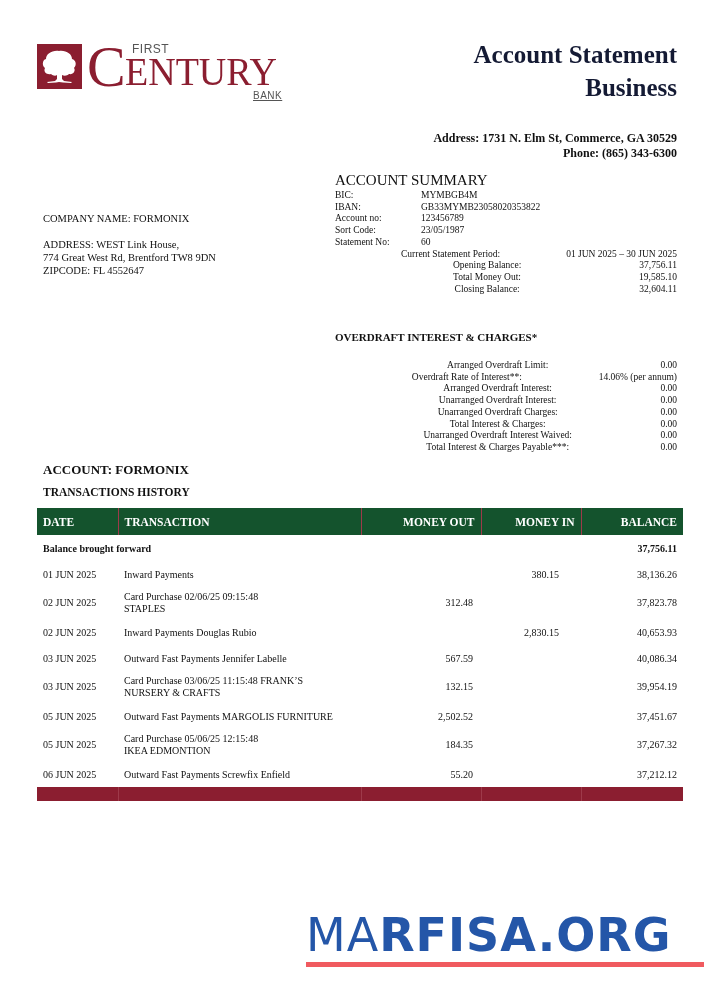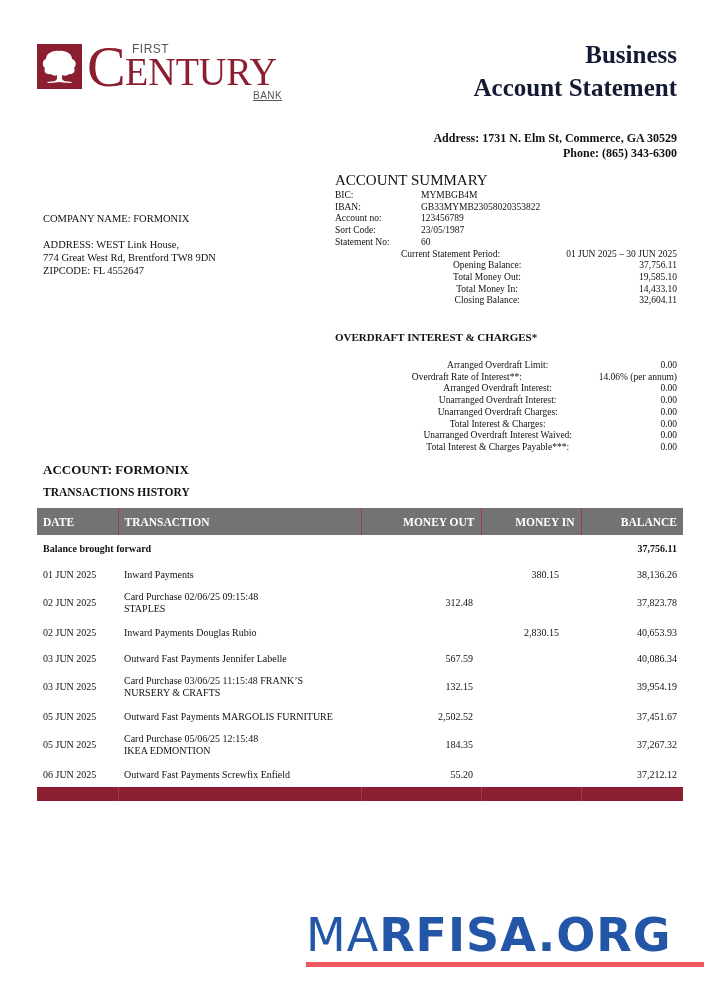--- a/index.html
+++ b/index.html
@@ -35,21 +35,21 @@
 
   .overdraft { position: absolute; left: 335px; top: 331px; width: 342px; }
   .overdraft h3 { font-size: 11px; font-weight: bold; line-height: 13px; margin-bottom: 16px; }
 
   
   .acct-head { position: absolute; left: 43px; top: 462px; font-weight: bold; font-size: 13px; }
   .tx-head { position: absolute; left: 43px; top: 486px; font-weight: bold; font-size: 11.5px; }
 
   
   .tx-table { position: absolute; left: 37px; top: 508px; width: 646px; border-collapse: collapse; }
-  .tx-table th { background: #737373; color: #fff; font-weight: bold; font-size: 11.5px; height: 27px; padding: 0 6px; border-right: 1px solid #9e3a4a; }
+  .tx-table th { background: #14532d; color: #fff; font-weight: bold; font-size: 11.5px; height: 27px; padding: 0 6px; border-right: 1px solid #9e3a4a; }
   .tx-table th:last-child { border-right: none; }
   .tx-table td { font-size: 10px; padding: 0 6px; vertical-align: middle; }
   .tx-table .c-date { width: 81px; text-align: left; }
   .tx-table .c-desc { width: 243px; text-align: left; }
   .tx-table .c-out { width: 120px; text-align: right; }
   .tx-table .c-in { width: 100px; text-align: right; }
   .tx-table .c-bal { width: 102px; text-align: right; padding-left: 32px; }
   .tx-table tr.bf td { font-weight: bold; height: 26px; }
   .tx-table tr.one td { height: 26px; }
   .tx-table tr.two td { height: 32px; line-height: 12px; }
@@ -75,22 +75,22 @@
       <path d="M22 7 C15 6 9 10 9 15 C5 16 5 22 8 24 C6 28 10 31 14 30 C16 32 19 32 20 31 L20 35 L18 37 L10 38 L11 39 L19 38.5 L22 38 L26 38.5 L34 39 L35 38 L27 37 L25 35 L25 31 C27 32 30 32 32 30 C36 31 39 27 37 24 C40 21 39 16 35 15 C35 10 29 6 22 7 Z" fill="#ffffff"></path>
     </svg>
   </div>
   <span class="logo-big-c">C</span>
   <span class="logo-first">FIRST</span>
   <span class="logo-entury">ENTURY</span>
   <span class="logo-bank">BANK</span>
 </div>
 
 <div class="title">
+  <div>Account Statement</div>
   <div>Business</div>
-  <div>Account Statement</div>
 </div>
 
 <div class="bank-contact">
   <div>Address: 1731 N. Elm St, Commerce, GA 30529</div>
   <div>Phone: (865) 343-6300</div>
 </div>
 
 <div class="company">
   <div>COMPANY NAME: FORMONIX</div>
   <div class="gap"></div>
@@ -125,24 +125,20 @@
     <span class="k">Current Statement Period:</span>
     <span class="v">01 JUN 2025 – 30 JUN 2025</span>
   </div>
   <div class="kv-row wide">
     <span class="k">Opening Balance:</span>
     <span class="v">37,756.11</span>
   </div>
   <div class="kv-row wide">
     <span class="k">Total Money Out:</span>
     <span class="v">19,585.10</span>
-  </div>
-  <div class="kv-row wide">
-    <span class="k">Total Money In:</span>
-    <span class="v">14,433.10</span>
   </div>
   <div class="kv-row wide">
     <span class="k">Closing Balance:</span>
     <span class="v">32,604.11</span>
   </div>
 </div>
 
 <div class="overdraft">
   <h3>OVERDRAFT INTEREST &amp; CHARGES*</h3>
   <div class="kv-row wide">

